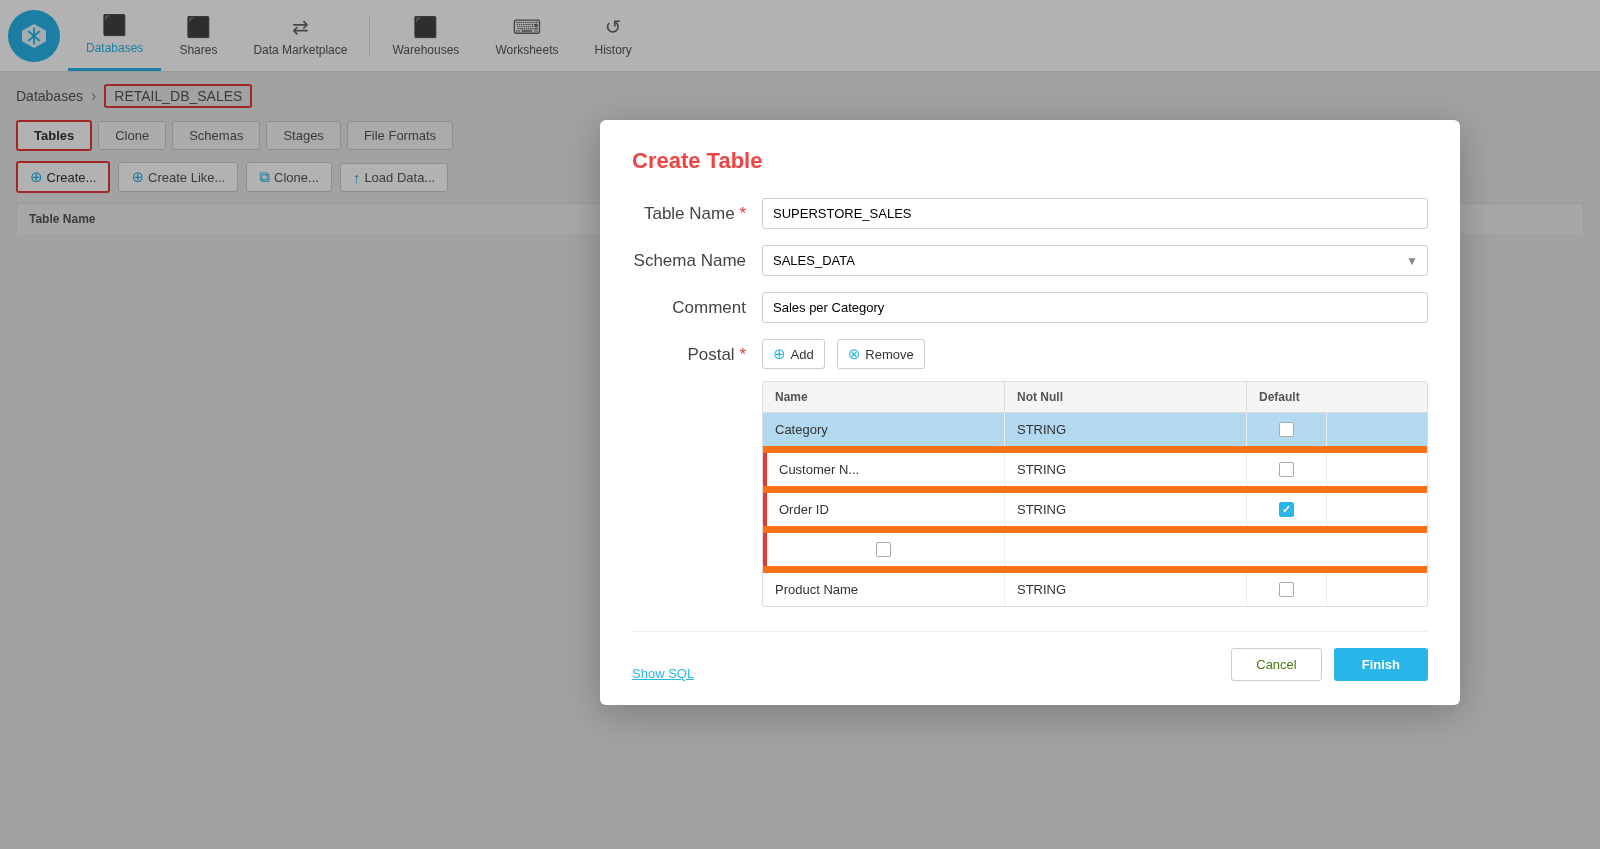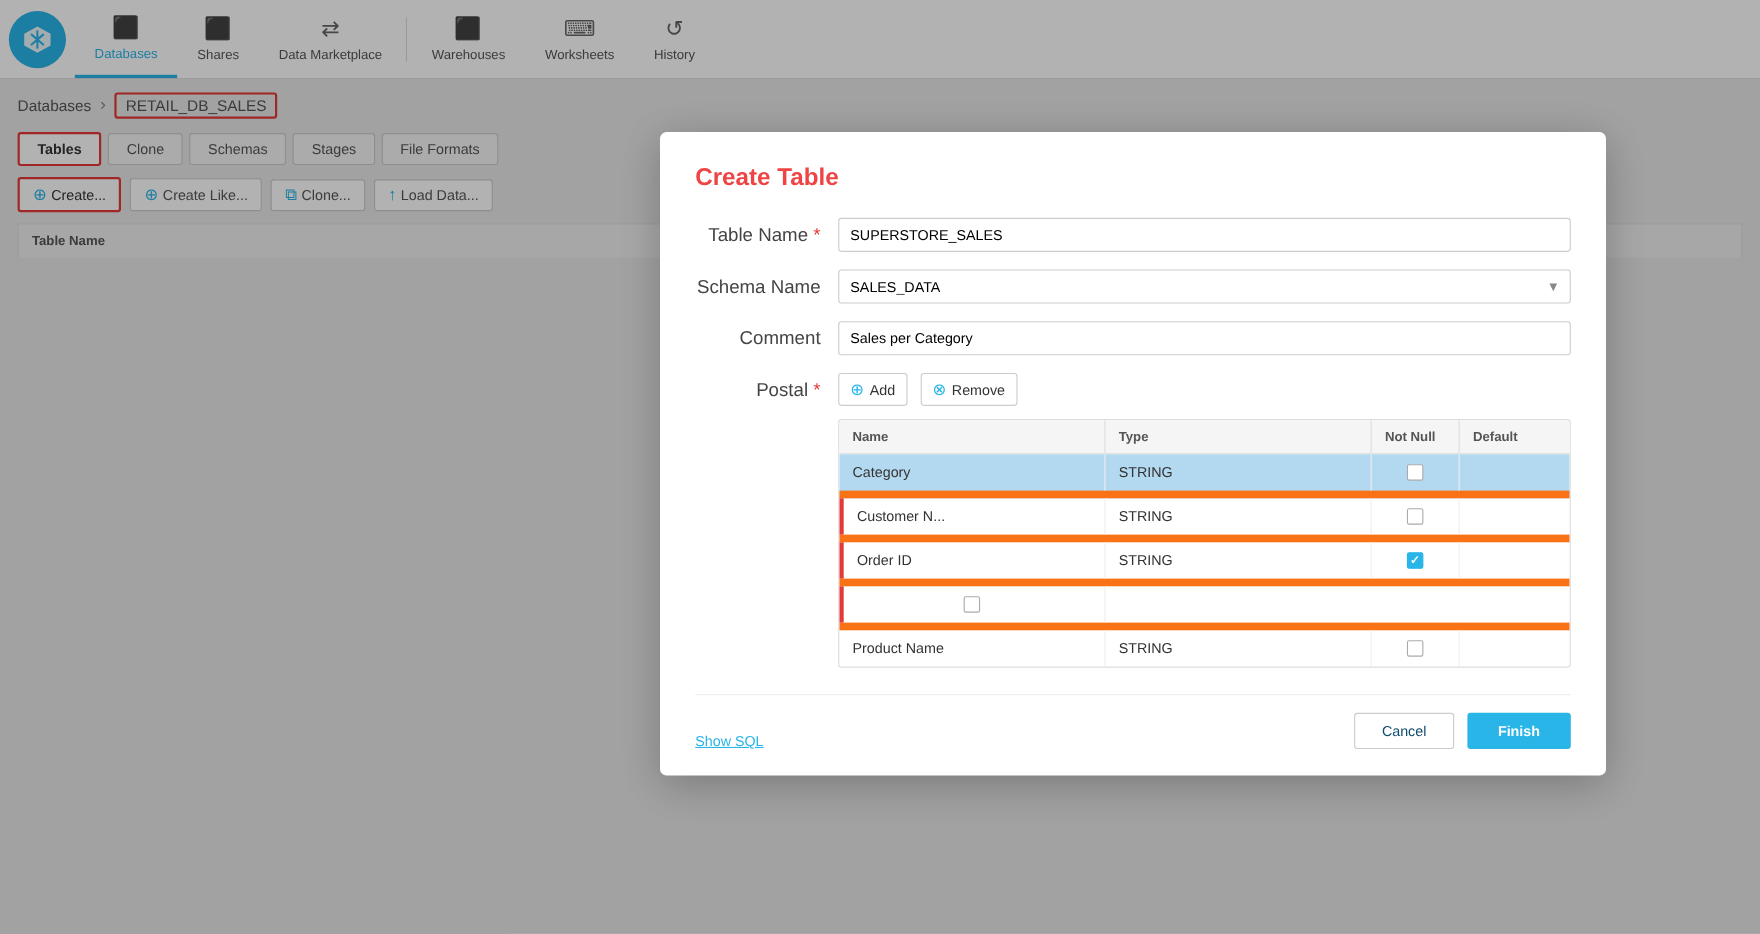--- a/index.html
+++ b/index.html
@@ -220,21 +220,21 @@
       display: flex; align-items: flex-end; justify-content: space-between;
       margin-top: 24px; padding-top: 16px;
       border-top: 1px solid #eee;
     }
     .show-sql-link {
       color: #29b5e8; text-decoration: underline; cursor: pointer; font-size: 13px;
     }
     .footer-buttons { display: flex; gap: 12px; }
     .btn-cancel {
       padding: 8px 24px; background: #fff; border: 1px solid #ccc;
-      border-radius: 3px; cursor: pointer; font-size: 13px; color: #0c4a6e;
+      border-radius: 3px; cursor: pointer; font-size: 13px; color: #4d7c0f;
     }
     .btn-finish {
       padding: 8px 28px; background: #29b5e8; border: none;
       border-radius: 3px; cursor: pointer; font-size: 13px; color: #fff;
       font-weight: 600;
     }
   </style>
 </head>
 <body>
 
@@ -377,21 +377,20 @@
           <span>Add</span>
         </button>
         <button class="col-action-btn">
           <span class="col-action-icon">⊗</span>
           <span>Remove</span>
         </button>
       </div>
       <div class="columns-table" style="margin-left:0;">
         <div class="columns-table-header">
           <div class="col-th">Name</div>
-          <div class="col-th">Type</div>
           <div class="col-th">Not Null</div>
           <div class="col-th">Default</div>
         </div>
 
         <div class="col-row selected">
           <div class="col-cell">Category</div>
           <div class="col-cell">STRING</div>
           <div class="col-cell">
             <div class="checkbox-container">
               <div class="checkbox"></div>

